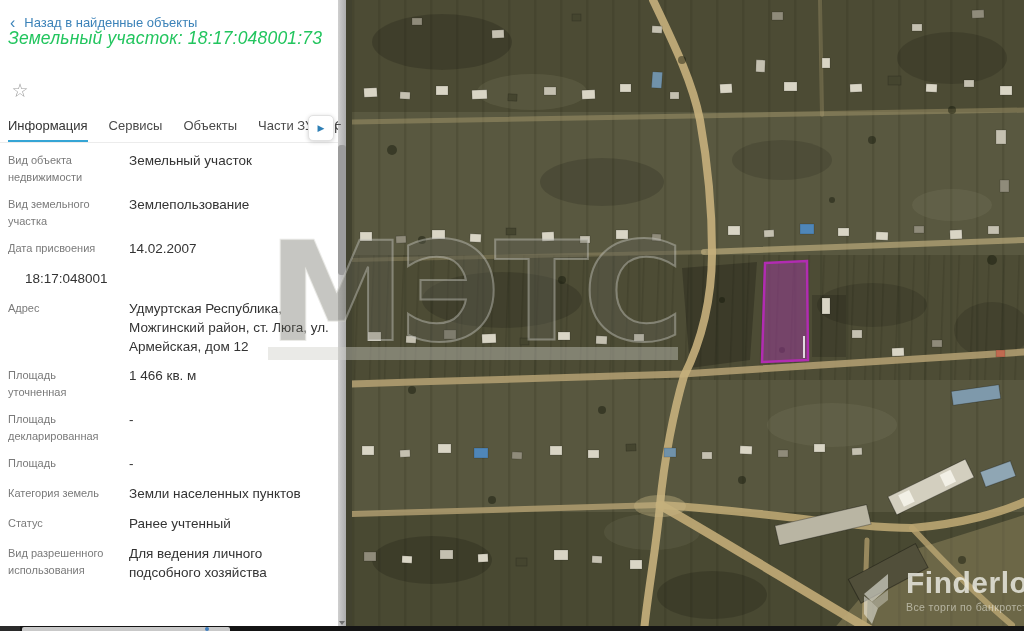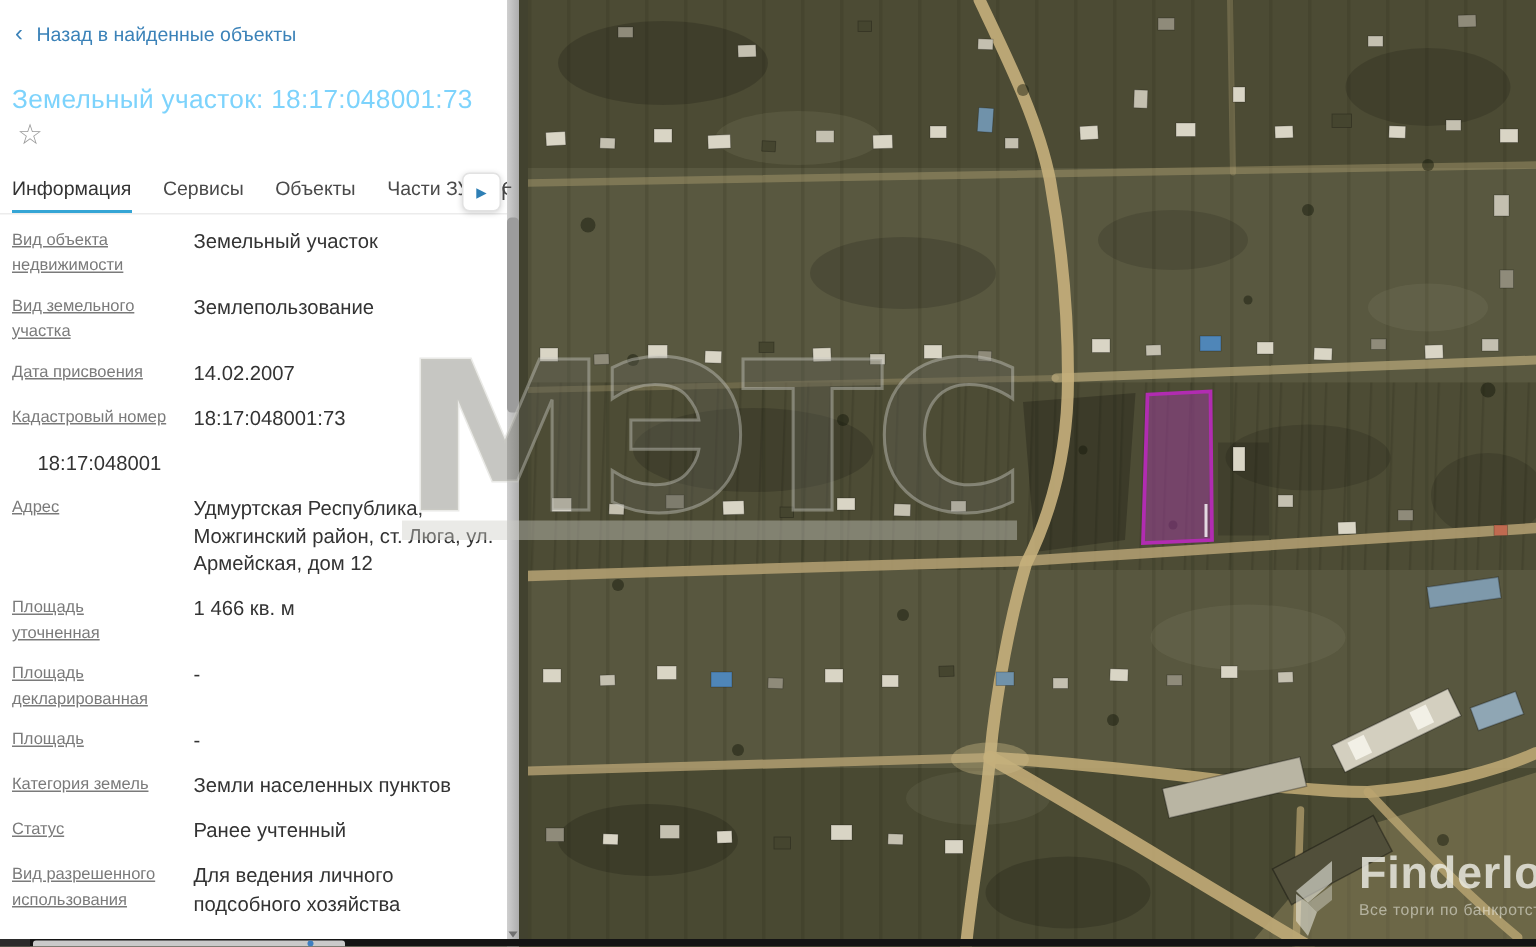--- a/index.html
+++ b/index.html
@@ -11,34 +11,34 @@
   
   .panel{position:absolute;left:0;top:0;width:346px;height:631px;background:#ffffff;z-index:10;}
   .panel-border{position:absolute;left:346px;top:0;width:6px;height:631px;background:#42422f;z-index:11;}
   .scroll-track{position:absolute;left:338px;top:0;width:8px;height:631px;z-index:12;
     background:linear-gradient(to right,#cfcfcf,#adadad);}
   .scroll-thumb{position:absolute;left:338px;top:145px;width:8px;height:130px;background:#9c9c9c;z-index:13;border-radius:3px;}
   .scroll-down-arrow{position:absolute;left:339px;top:621px;width:0;height:0;z-index:14;
     border-left:3px solid transparent;border-right:3px solid transparent;border-top:4px solid #6f6f6f;}
   .back-row{position:absolute;left:10px;top:15px;display:flex;align-items:center;gap:9px;color:#3b82b8;font-size:13px;z-index:15;cursor:pointer;}
   .back-chevron{font-size:16px;line-height:13px;color:#3b82b8;}
-  .page-title{position:absolute;left:8px;top:56px;font-size:17.5px;color:#7dd3fc;letter-spacing:.2px;z-index:15;}
+  .page-title{position:absolute;left:8px;top:28px;font-size:17.5px;color:#22c55e;letter-spacing:.2px;z-index:15;font-style:italic;}
   .star-btn{position:absolute;left:6px;top:76px;width:28px;height:28px;display:flex;align-items:center;justify-content:center;
     font-size:19px;color:#9b9b9b;z-index:15;cursor:pointer;border-radius:4px;}
   .tabs{position:absolute;left:8px;top:118px;width:330px;height:24px;display:flex;z-index:15;overflow:hidden;white-space:nowrap;}
   .tab{font-size:13px;color:#4a4a4a;margin-right:21px;padding-bottom:21px;cursor:pointer;flex:0 0 auto;}
   .tab.active{color:#333;border-bottom:2px solid #35a5d5;}
   .tabs-divider{position:absolute;left:0;top:142px;width:338px;height:1px;background:#ececec;z-index:14;}
   .tabs-arrow-btn{position:absolute;left:308px;top:115px;width:24px;height:24px;background:#fff;border:1px solid #e2e2e2;
     border-radius:5px;box-shadow:0 1px 4px rgba(0,0,0,.18);display:flex;align-items:center;justify-content:center;
     color:#2e7fb5;font-size:9px;z-index:16;cursor:pointer;}
   .tab-sliver{position:absolute;left:334px;top:121px;font-size:13px;color:#4a4a4a;z-index:15;}
   .fields{position:absolute;left:8px;top:152px;width:328px;z-index:15;}
   .frow{display:flex;margin-bottom:11px;}
-  .flabel{width:104px;flex:0 0 104px;font-size:11px;color:#7a7a7a;line-height:1.5;text-decoration:underline;}
+  .flabel{width:104px;flex:0 0 104px;font-size:11px;color:#7a7a7a;line-height:1.5;}
   .fvalue{margin-left:17px;font-size:13.5px;color:#333;line-height:1.4;}
   
   .map-wrap{position:absolute;left:352px;top:0;width:672px;height:631px;z-index:1;}
   
   .wm-mets{position:absolute;left:268px;top:224px;z-index:50;pointer-events:none;
     font-family:"DejaVu Sans","Liberation Sans",sans-serif;font-weight:bold;
     font-size:138px;line-height:1;letter-spacing:-6px;
     color:rgba(96,96,86,.36);text-decoration:underline;-webkit-text-stroke:2px rgba(205,205,198,.42);}
   .wm-brand{position:absolute;left:858px;top:566px;z-index:40;pointer-events:none;display:flex;align-items:flex-start;}
   .wm-brand-icon{width:44px;height:60px;opacity:.72;}
@@ -256,24 +256,20 @@
     </div>
   <div class="frow">
       <div class="flabel">Вид земельного участка</div>
       <div class="fvalue">Землепользование</div>
     </div>
   <div class="frow">
       <div class="flabel">Дата присвоения</div>
       <div class="fvalue">14.02.2007</div>
     </div>
   <div class="frow">
-      <div class="flabel">Кадастровый номер</div>
-      <div class="fvalue">18:17:048001:73</div>
-    </div>
-  <div class="frow">
       <div class="fvalue">18:17:048001</div>
     </div>
   <div class="frow">
       <div class="flabel">Адрес</div>
       <div class="fvalue">Удмуртская Республика, Можгинский район, ст. Люга, ул. Армейская, дом 12</div>
     </div>
   <div class="frow">
       <div class="flabel">Площадь уточненная</div>
       <div class="fvalue">1 466 кв. м</div>
     </div>

